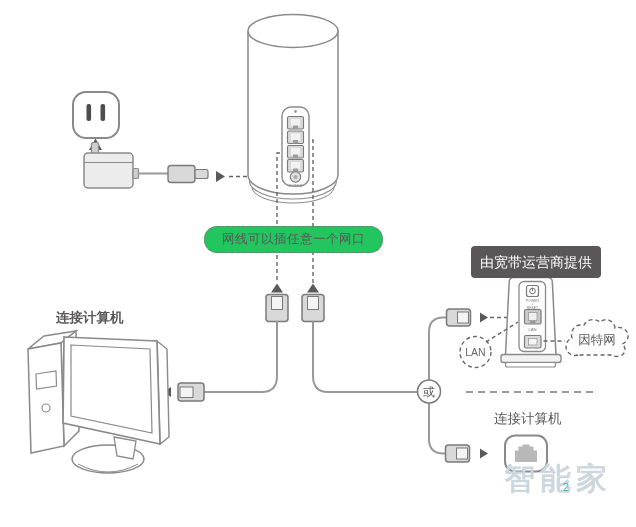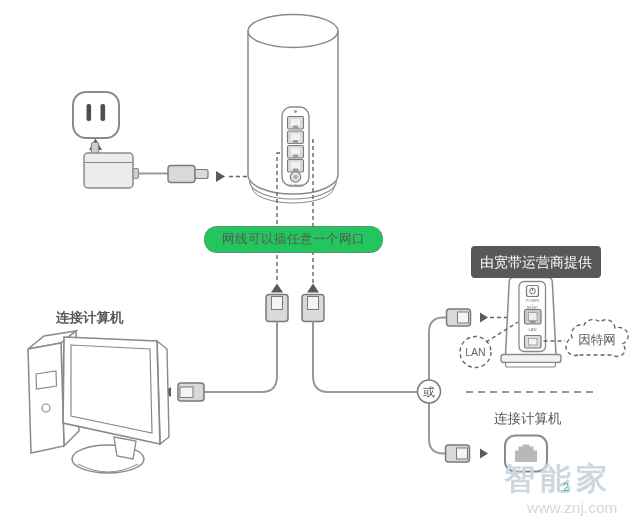--- a/index.html
+++ b/index.html
@@ -192,14 +192,13 @@
 
 
   <div class="badge">由宽带运营商提供</div>
 
   <div class="lbl" style="left:56px;top:309px;font-weight:bold;">连接计算机</div>
 
   <div class="lbl" style="left:494px;top:410px;">连接计算机</div>
 
   <div class="wm-brand">智能家</div>
   <div class="wm-sup">2</div>
-  <div class="wm-url">www.znj.com</div>
 </div>
 
 </body></html>

